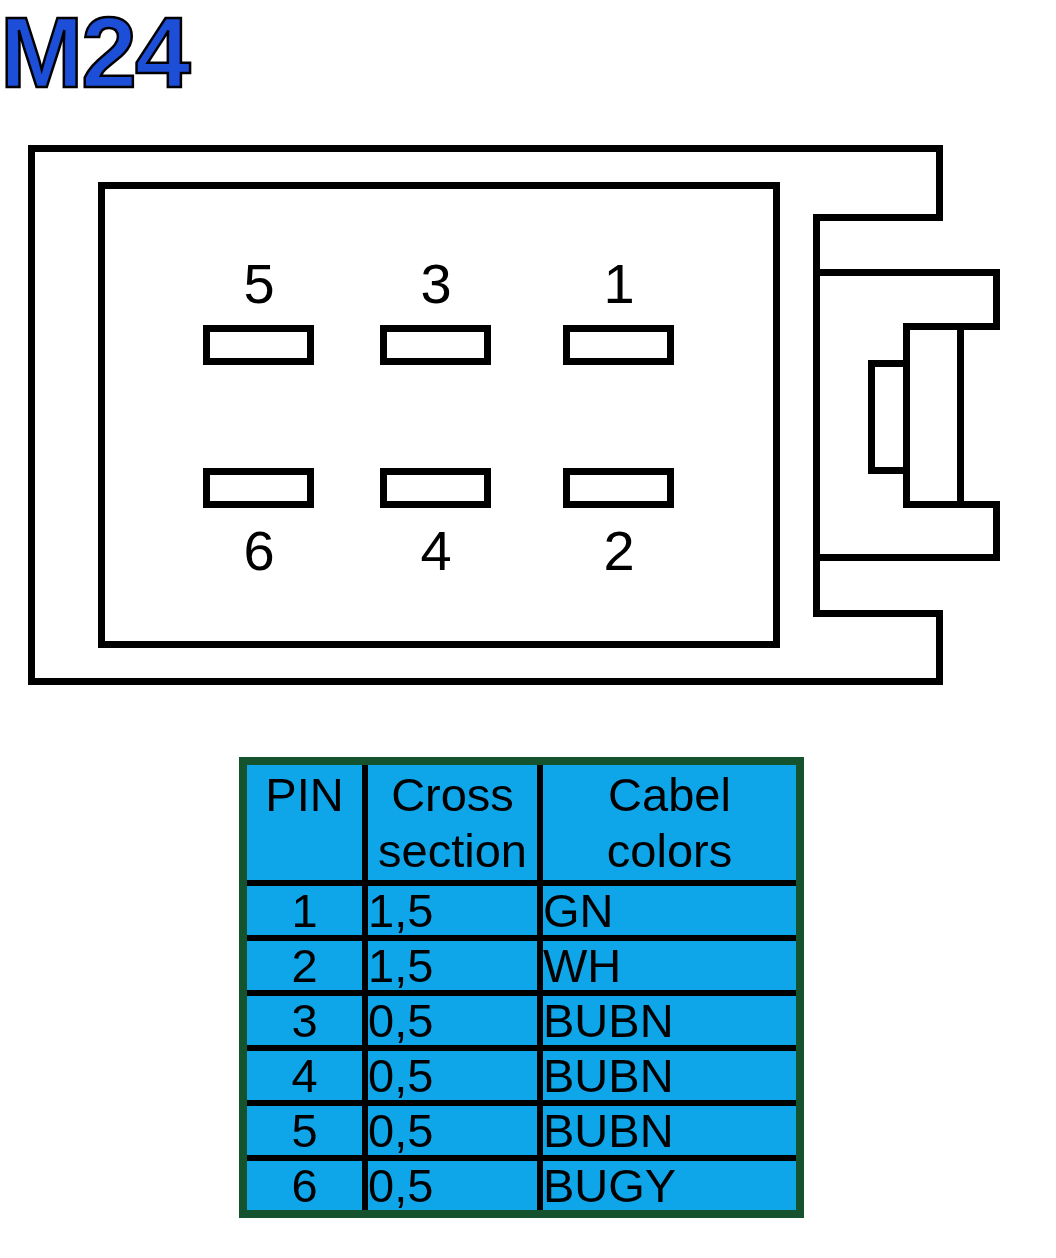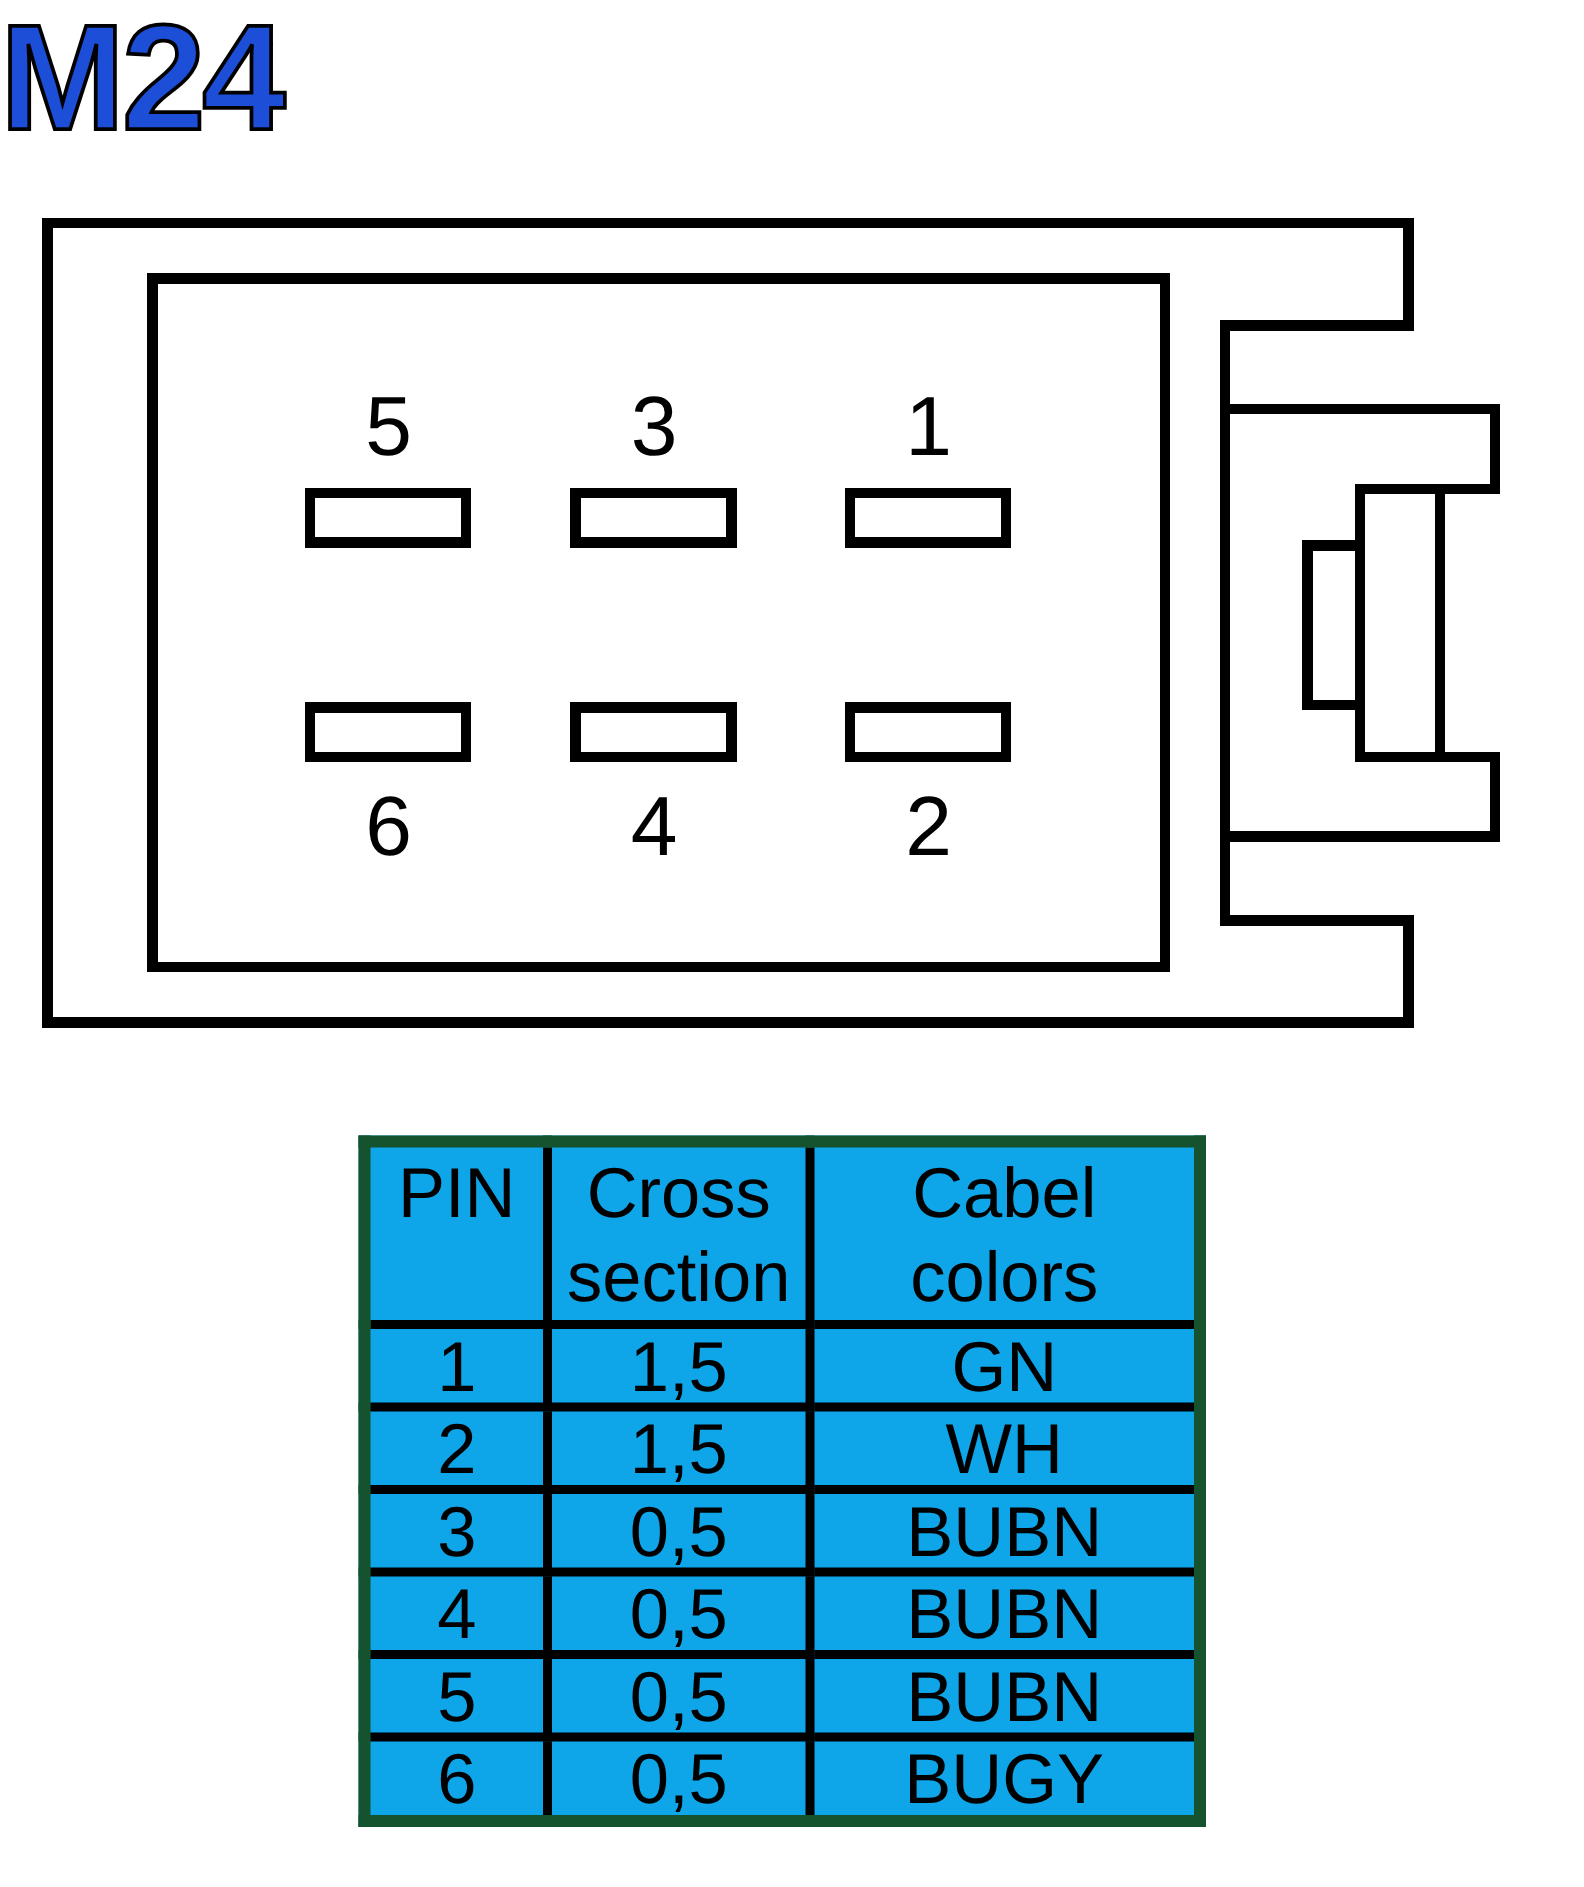--- a/index.html
+++ b/index.html
@@ -67,21 +67,21 @@
     text-align: center;
     line-height: 56px;
     padding-top: 2px;
   }
   table.pinout td {
     height: 49px;
     vertical-align: middle;
     line-height: 49px;
   }
   td.c-pin { text-align: center; }
-  td.c-cross, td.c-color { text-align: center; padding-left: 10px; }
+  td.c-cross, td.c-color { text-align: left; padding-left: 10px; }
 </style>
 </head>
 <body>
 
 <div class="page">
 
   <div class="title">M24</div>
 
   <svg class="connector-svg" viewBox="0 0 1056 1258" xmlns="http://www.w3.org/2000/svg">
     <g fill="none" stroke="#000000" stroke-width="7" shape-rendering="crispEdges">

